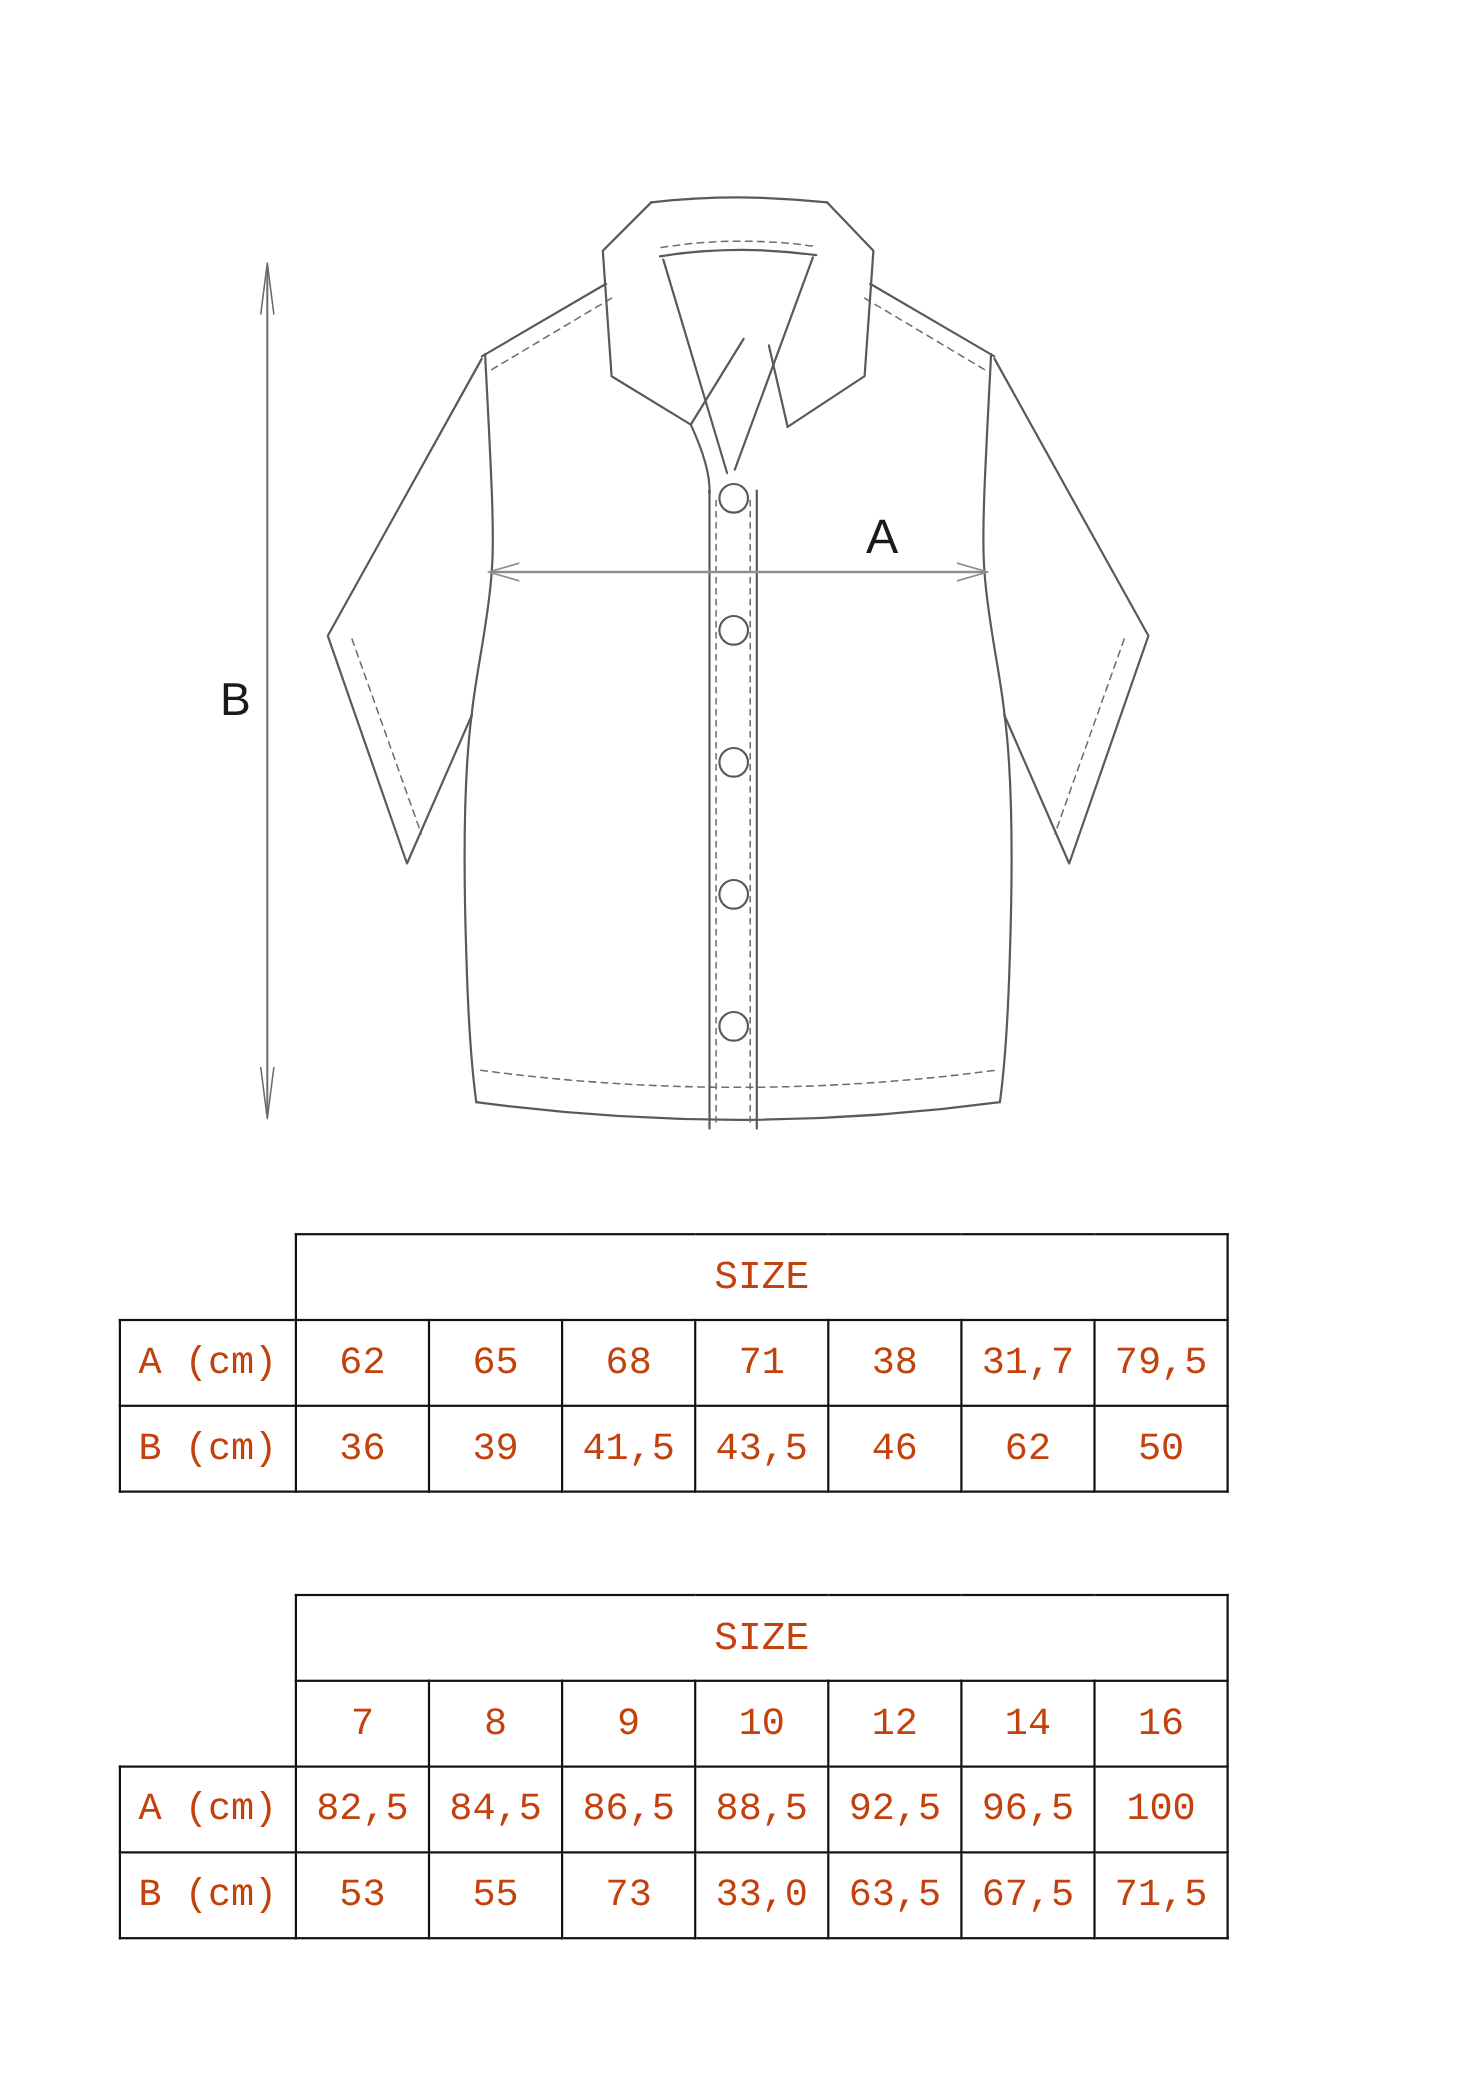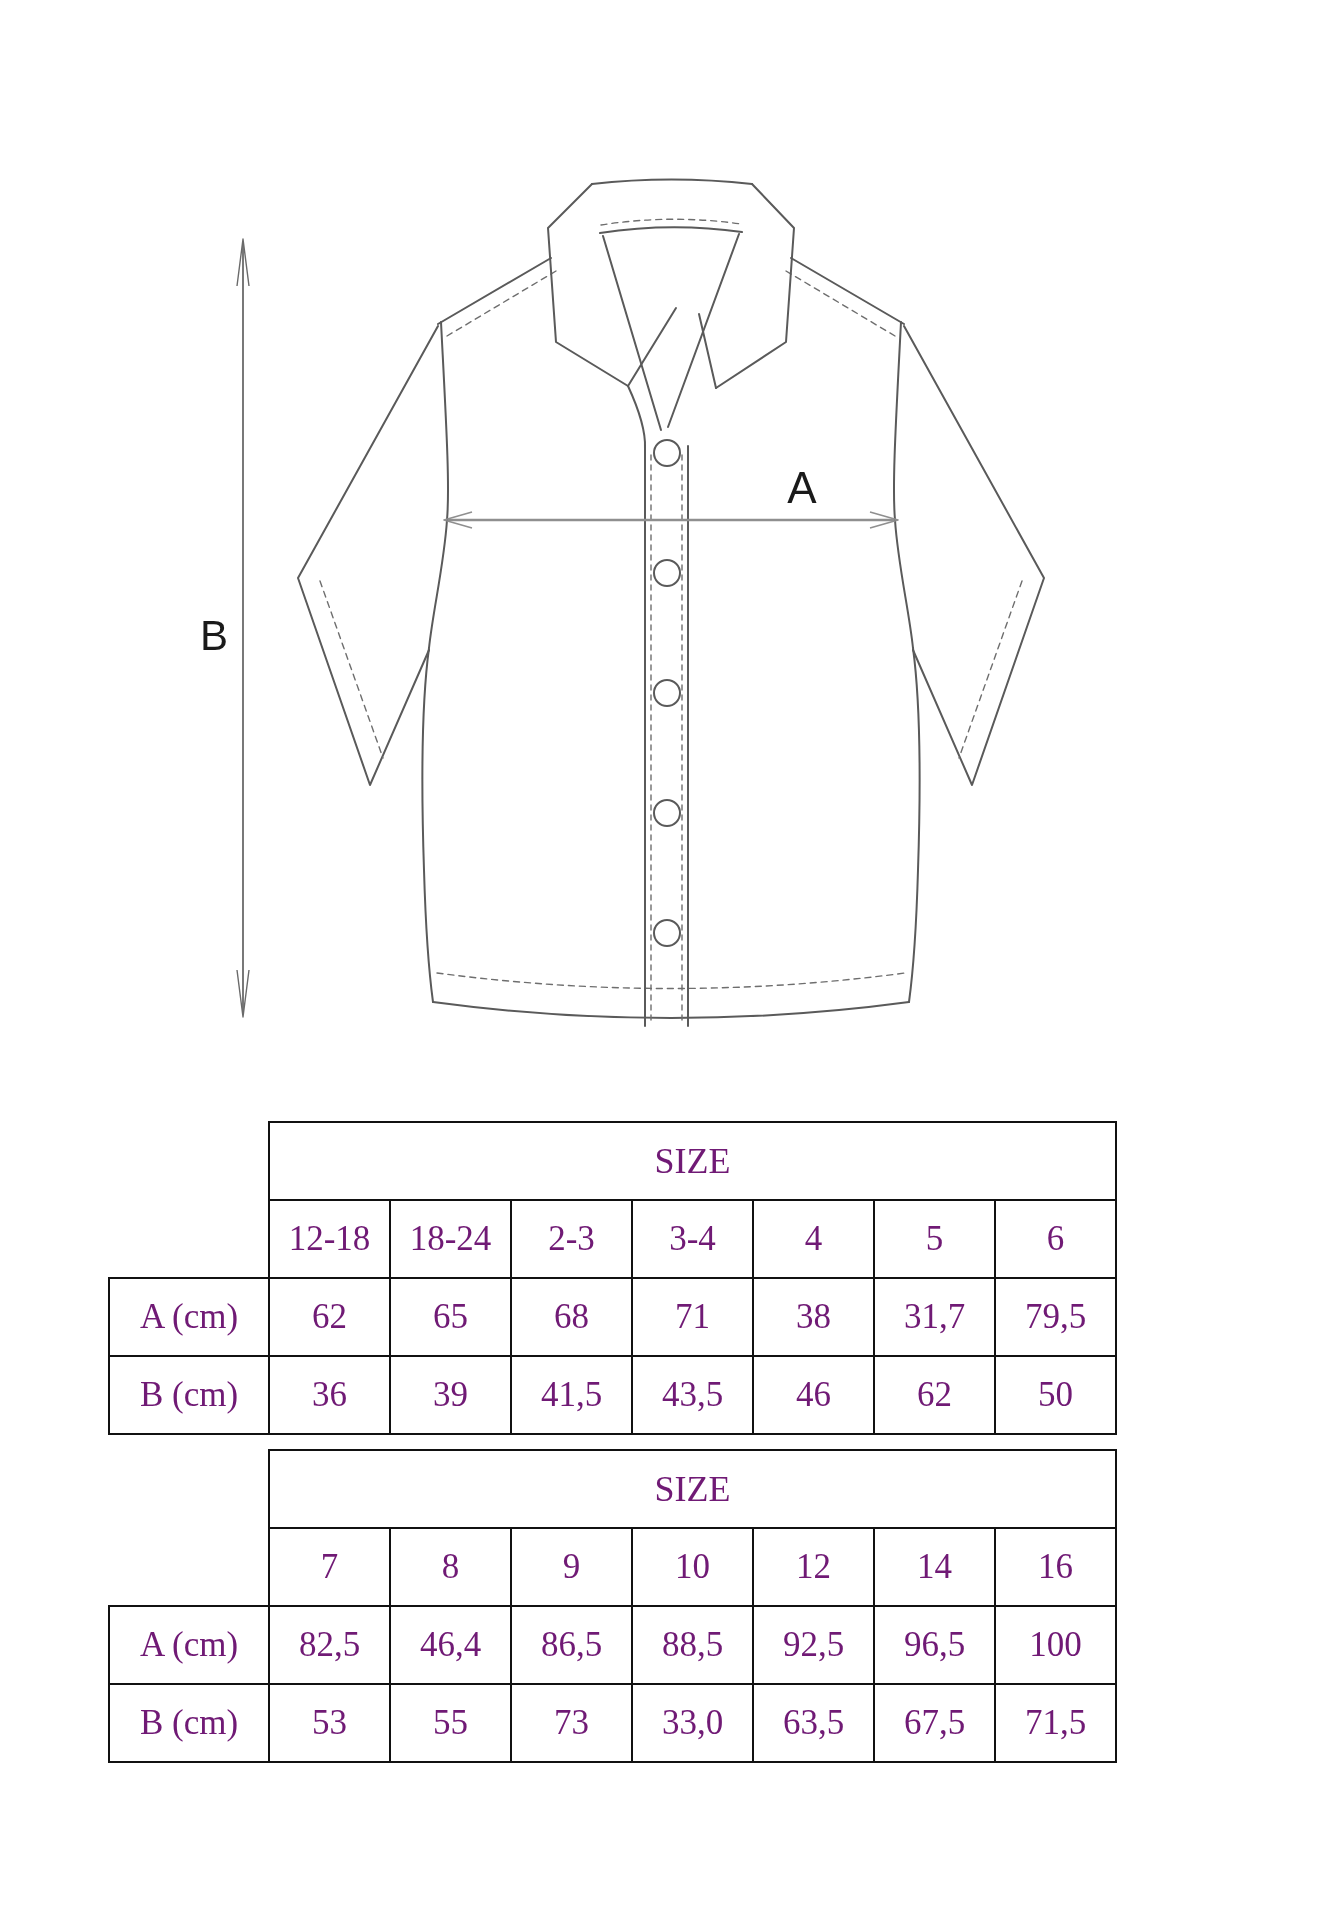--- a/index.html
+++ b/index.html
@@ -10,23 +10,23 @@
     font-family:"Liberation Sans", sans-serif;
     overflow:hidden;
   }
   .shirt-svg{position:absolute;left:0;top:0;}
   .size-table{
     position:absolute;
     left:108px;
     width:1130px;
     border-collapse:collapse;
     table-layout:fixed;
-    font-family:Liberation Serif, serif;
+    font-family:Liberation Mono, monospace;
     font-size:35px;
-    color:#701a75;
+    color:#c2410c;
   }
   .size-table tr{height:78px;}
   .size-table td{
     border:2px solid #111111;
     text-align:center;
     vertical-align:middle;
     padding:0;
     background:#ffffff;
   }
   .size-table td.blank{border:none;background:transparent;}
@@ -124,30 +124,20 @@
         <col>
         <col>
         <col>
     </colgroup>
     <tbody>
       <tr>
         <td class="blank"></td>
         <td class="hdr" colspan="7">SIZE</td>
       </tr>
       <tr>
-        <td class="blank"></td>
-        <td>12-18</td>
-        <td>18-24</td>
-        <td>2-3</td>
-        <td>3-4</td>
-        <td>4</td>
-        <td>5</td>
-        <td>6</td>
-      </tr>
-      <tr>
         <td class="lbl">A (cm)</td>
         <td>62</td>
         <td>65</td>
         <td>68</td>
         <td>71</td>
         <td>38</td>
         <td>31,7</td>
         <td>79,5</td>
       </tr>
       <tr>
@@ -186,21 +176,21 @@
         <td>8</td>
         <td>9</td>
         <td>10</td>
         <td>12</td>
         <td>14</td>
         <td>16</td>
       </tr>
       <tr>
         <td class="lbl">A (cm)</td>
         <td>82,5</td>
-        <td>46,4</td>
+        <td>84,5</td>
         <td>86,5</td>
         <td>88,5</td>
         <td>92,5</td>
         <td>96,5</td>
         <td>100</td>
       </tr>
       <tr>
         <td class="lbl">B (cm)</td>
         <td>53</td>
         <td>55</td>

